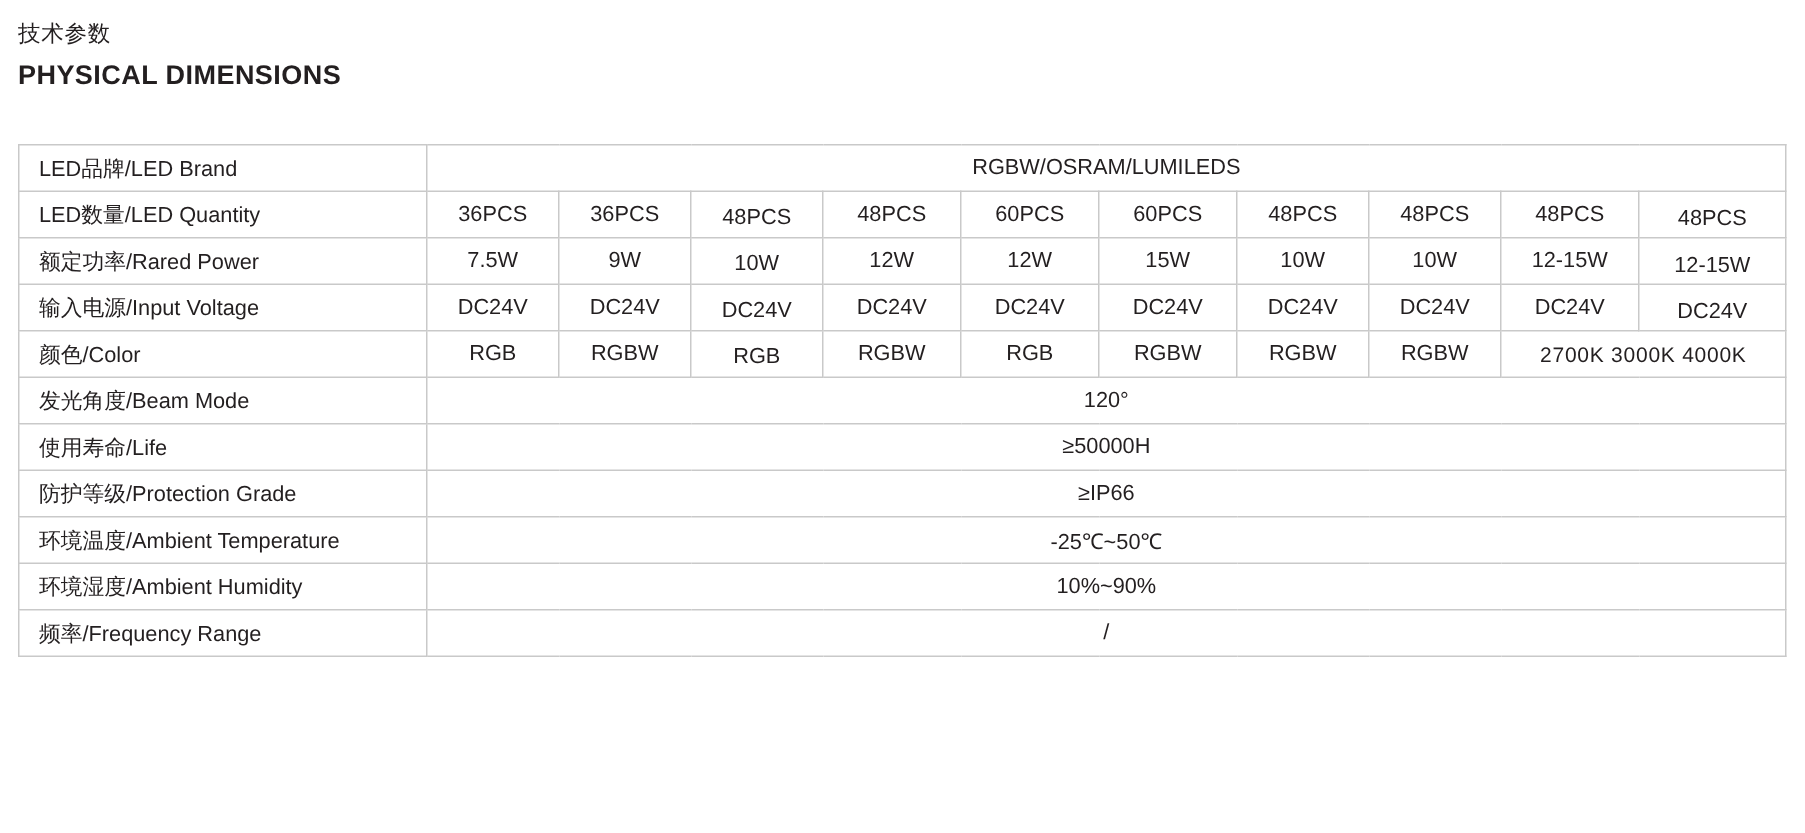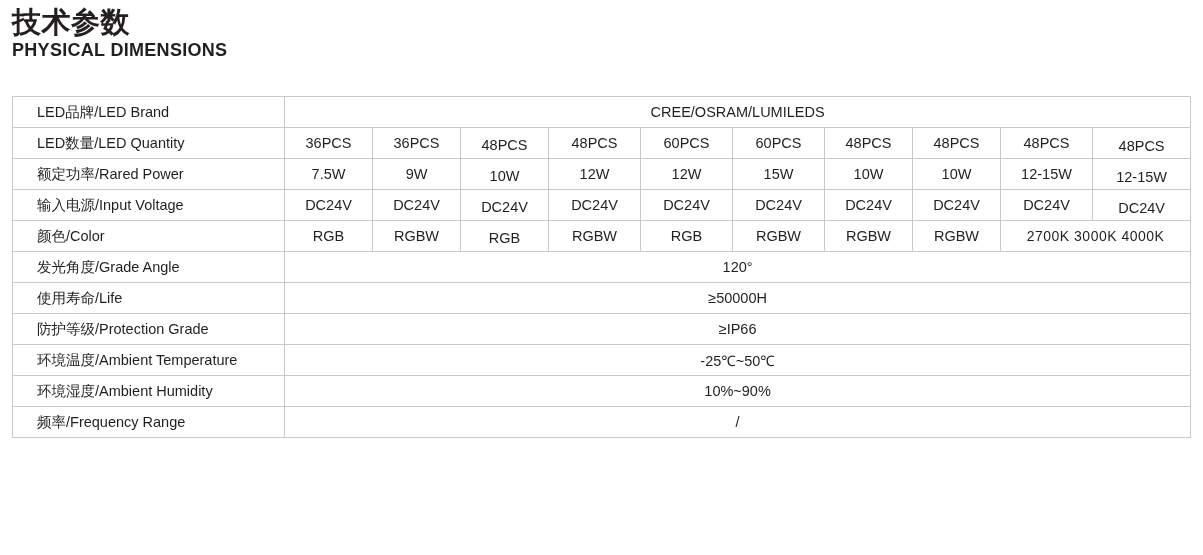--- a/index.html
+++ b/index.html
@@ -19,24 +19,24 @@
     position: relative;
     width: 1203px;
     height: 555px;
   }
   .heading {
     position: absolute;
     left: 12px;
     top: 8px;
   }
   .heading .cn {
-    font-size: 29px;
+    font-size: 15px;
     line-height: 29px;
     color: #231f20;
-    font-weight: 700;
+    font-weight: 400;
     letter-spacing: 0.5px;
   }
   .heading .en {
     font-size: 18px;
     line-height: 26px;
     color: #231f20;
     font-weight: 700;
     letter-spacing: 0.3px;
   }
   table.spec {
@@ -53,21 +53,21 @@
     color: #231f20;
     text-align: center;
     vertical-align: middle;
     height: 30px;
     padding: 0 2px;
     font-weight: 400;
     white-space: nowrap;
   }
   table.spec td.label {
     text-align: left;
-    padding-left: 24px;
+    padding-left: 13px;
     width: 272px;
     font-size: 14.5px;
   }
   td.nudge1 { position: relative; top: 2px; }
   td.nudge2 { position: relative; top: 3px; }
   .color-multi { letter-spacing: 0.5px; }
 </style>
 </head>
 <body>
 
@@ -89,21 +89,21 @@
         <col style="width:92px">
       <col style="width:88px">
         <col style="width:88px">
         <col style="width:92px">
       <col style="width:98px">
     </colgroup>
     <tbody>
 
       <tr>
         <td class="label">LED品牌/LED Brand</td>
-        <td colspan="10">CREE/OSRAM/LUMILEDS</td>
+        <td colspan="10">RGBW/OSRAM/LUMILEDS</td>
       </tr>
 
       <tr>
         <td class="label">LED数量/LED Quantity</td>
         <td>36PCS</td>
         <td>36PCS</td>
         <td class="nudge1">48PCS</td>
         <td>48PCS</td>
         <td>60PCS</td>
         <td>60PCS</td>
@@ -151,21 +151,21 @@
         <td>RGB</td>
         <td>RGBW</td>
         <td>RGBW</td>
         <td>RGBW</td>
         <td class="color-multi" colspan="2" style="font-size:14px;">2700K  3000K  4000K</td>
       </tr>
 
 
 
       <tr>
-        <td class="label">发光角度/Grade Angle</td>
+        <td class="label">发光角度/Beam Mode</td>
         <td colspan="10">120°</td>
       </tr>
 
       <tr>
         <td class="label">使用寿命/Life</td>
         <td colspan="10">≥50000H</td>
       </tr>
 
       <tr>
         <td class="label">防护等级/Protection Grade</td>

